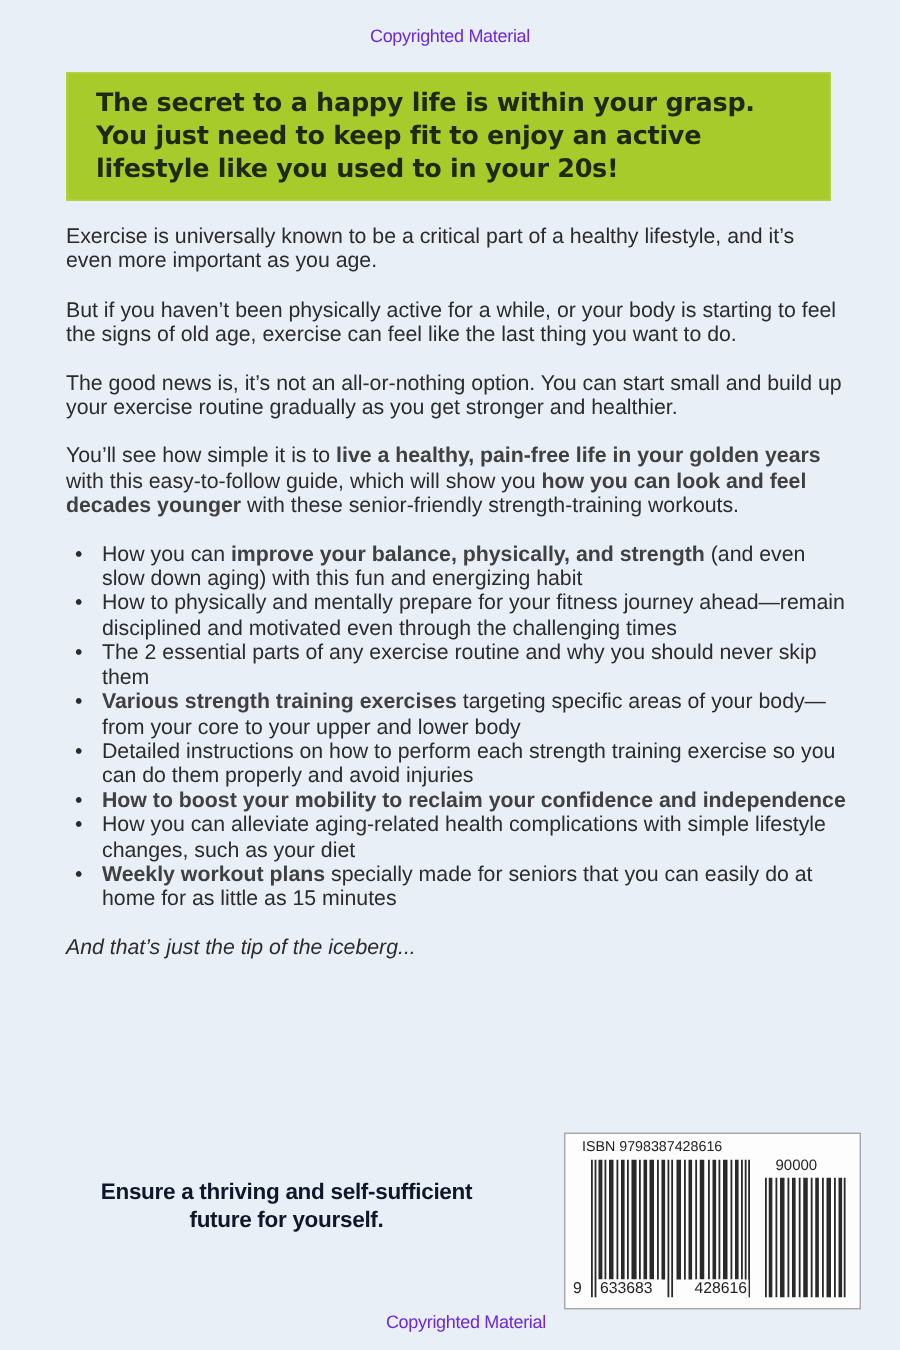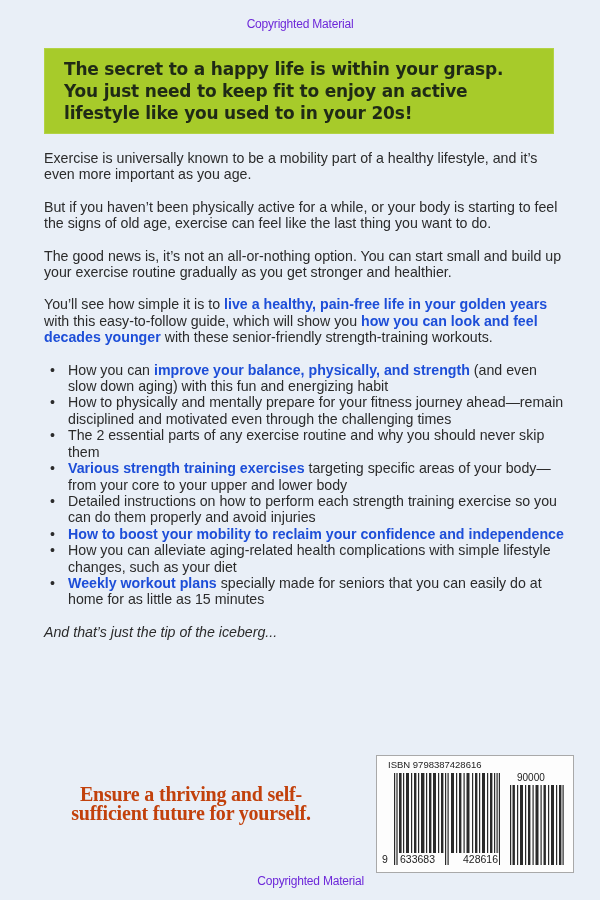--- a/index.html
+++ b/index.html
@@ -57,21 +57,21 @@
       top: 150px;
       width: 520px;
       font-family: "Liberation Sans", sans-serif;
       font-size: 14.2px;
       line-height: 16.4px;
       color: #2b2b2b;
     }
     .body-text p {
       margin: 0 0 16px 0;
     }
-    .body-text b { color: #1d4ed8; }
+    .body-text b { color: #404040; }
 
     ul.discover-list {
       list-style: none;
       margin: 0 0 16px 0;
       padding: 0;
     }
     ul.discover-list li {
       position: relative;
       padding-left: 24px;
       margin: 0;
@@ -82,25 +82,25 @@
       top: 0;
     }
     .italic-line { font-style: italic; }
 
     .tagline {
       position: absolute;
       left: 56px;
       top: 785px;
       width: 270px;
       text-align: center;
-      font-family: Liberation Serif, serif;
+      font-family: Liberation Sans, sans-serif;
       font-weight: bold;
-      font-size: 20px;
+      font-size: 15px;
       line-height: 19px;
-      color: #c2410c;
+      color: #0f172a;
       letter-spacing: -0.2px;
     }
 
     .barcode-box {
       position: absolute;
       left: 376px;
       top: 755px;
       width: 198px;
       height: 118px;
       background: #fdfdfd;
@@ -154,21 +154,21 @@
 </head>
 <body>
 
 <div class="watermark top">Copyrighted Material</div>
 
 <div class="banner">
   <div class="banner-text">The secret to a happy life is within your grasp. You just need to keep fit to enjoy an active lifestyle like you used to in your 20s!</div>
 </div>
 
 <div class="body-text">
-  <p>Exercise is universally known to be a mobility part of a healthy lifestyle, and it’s even more important as you age.</p>
+  <p>Exercise is universally known to be a critical part of a healthy lifestyle, and it’s even more important as you age.</p>
   <p>But if you haven’t been physically active for a while, or your body is starting to feel the signs of old age, exercise can feel like the last thing you want to do.</p>
   <p>The good news is, it’s not an all-or-nothing option. You can start small and build up your exercise routine gradually as you get stronger and healthier.</p>
   <p>
     <span>You’ll see how simple it is to </span><b>live a healthy, pain-free life in your golden years</b><span> with this easy-to-follow guide, which will show you </span><b>how you can look and feel decades younger</b><span> with these senior-friendly strength-training workouts.</span>
   </p>
 
   <ul class="discover-list">
     <li><span class="bullet">•</span><span>How you can </span><b>improve your balance, physically, and strength</b><span> (and even slow down aging) with this fun and energizing habit</span></li>
     <li><span class="bullet">•</span><span>How to physically and mentally prepare for your fitness journey ahead—remain disciplined and motivated even through the challenging times</span><b></b><span></span></li>
     <li><span class="bullet">•</span><span>The 2 essential parts of any exercise routine and why you should never skip them</span><b></b><span></span></li>

